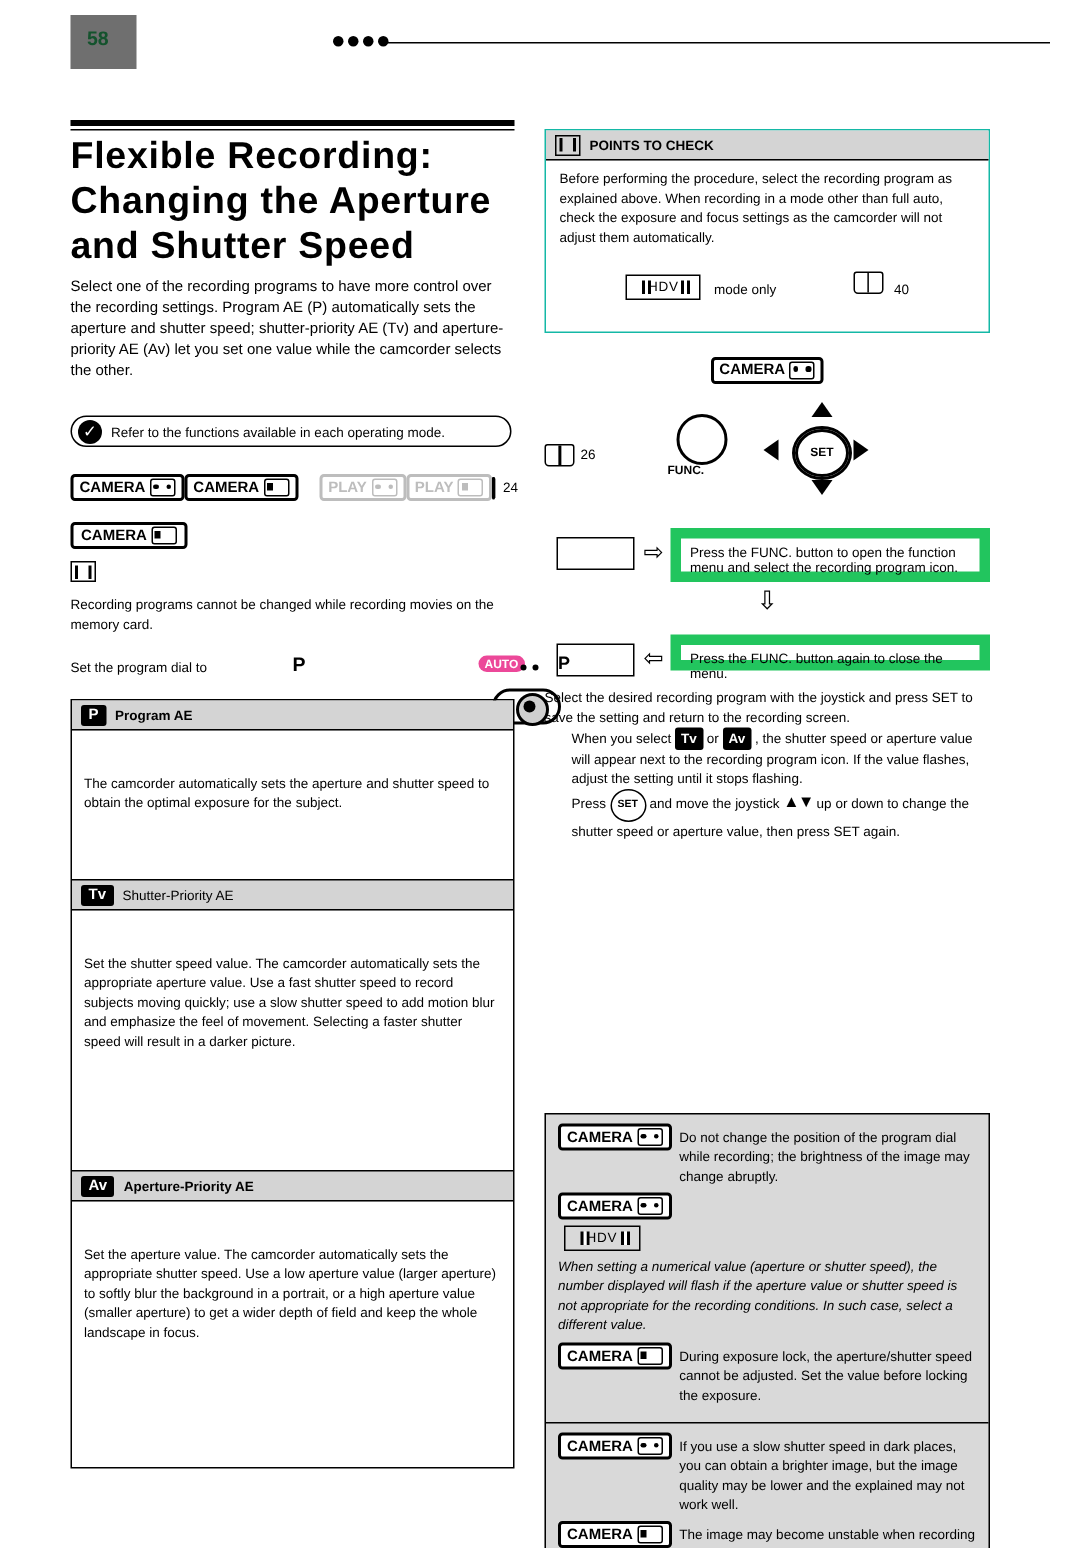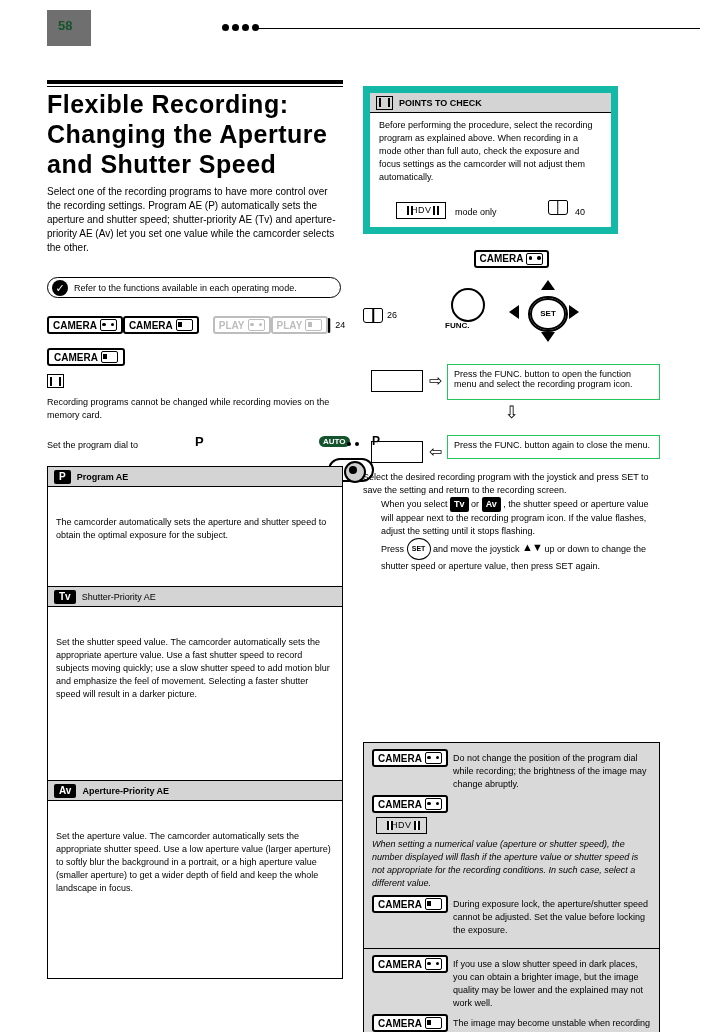--- a/index.html
+++ b/index.html
@@ -256,21 +256,21 @@
     left: 148px;
     top: 0;
     font-size: 13px;
     font-weight: bold;
   }
   .auto-chip {
     position: absolute;
     left: 272px;
     top: 2px;
     display: inline-block;
-    background: #14532d;
+    background: #ec4899;
     color: #ffffff;
     font-size: 8px;
     font-weight: bold;
     padding: 1px 4px;
     border-radius: 7px;
   }
   .dots2 {
     position: absolute;
     left: 300px;
     top: 8px;
@@ -360,22 +360,22 @@
     border-radius: 2px;
     line-height: 12px;
   }
   .mt-body p {
     margin: 0 0 7px 0;
   }
   .mt-body p:last-child { margin-bottom: 0; }
 
   
   .rbox {
-    width: 255px;
-    border: 7px solid #14b8a6;
+    width: 297px;
+    border: 1px solid #14b8a6;
     box-sizing: border-box;
   }
   .rbox-head {
     background: #d4d4d4;
     border-bottom: 1px solid #000000;
     height: 19px;
     display: flex;
     align-items: center;
     padding-left: 6px;
   }
@@ -524,21 +524,21 @@
     top: 8px;
     font-size: 16px;
     line-height: 18px;
   }
   .step .panel {
     position: absolute;
     left: 84px;
     top: 0;
     width: 213px;
     height: 36px;
-    border: 1px solid #22c55e;
+    border: 7px solid #22c55e;
     box-sizing: border-box;
     font-size: 9px;
     padding: 4px 6px;
   }
   .step.short .panel {
     height: 24px;
   }
   .down-arrow {
     text-align: center;
     font-size: 17px;

